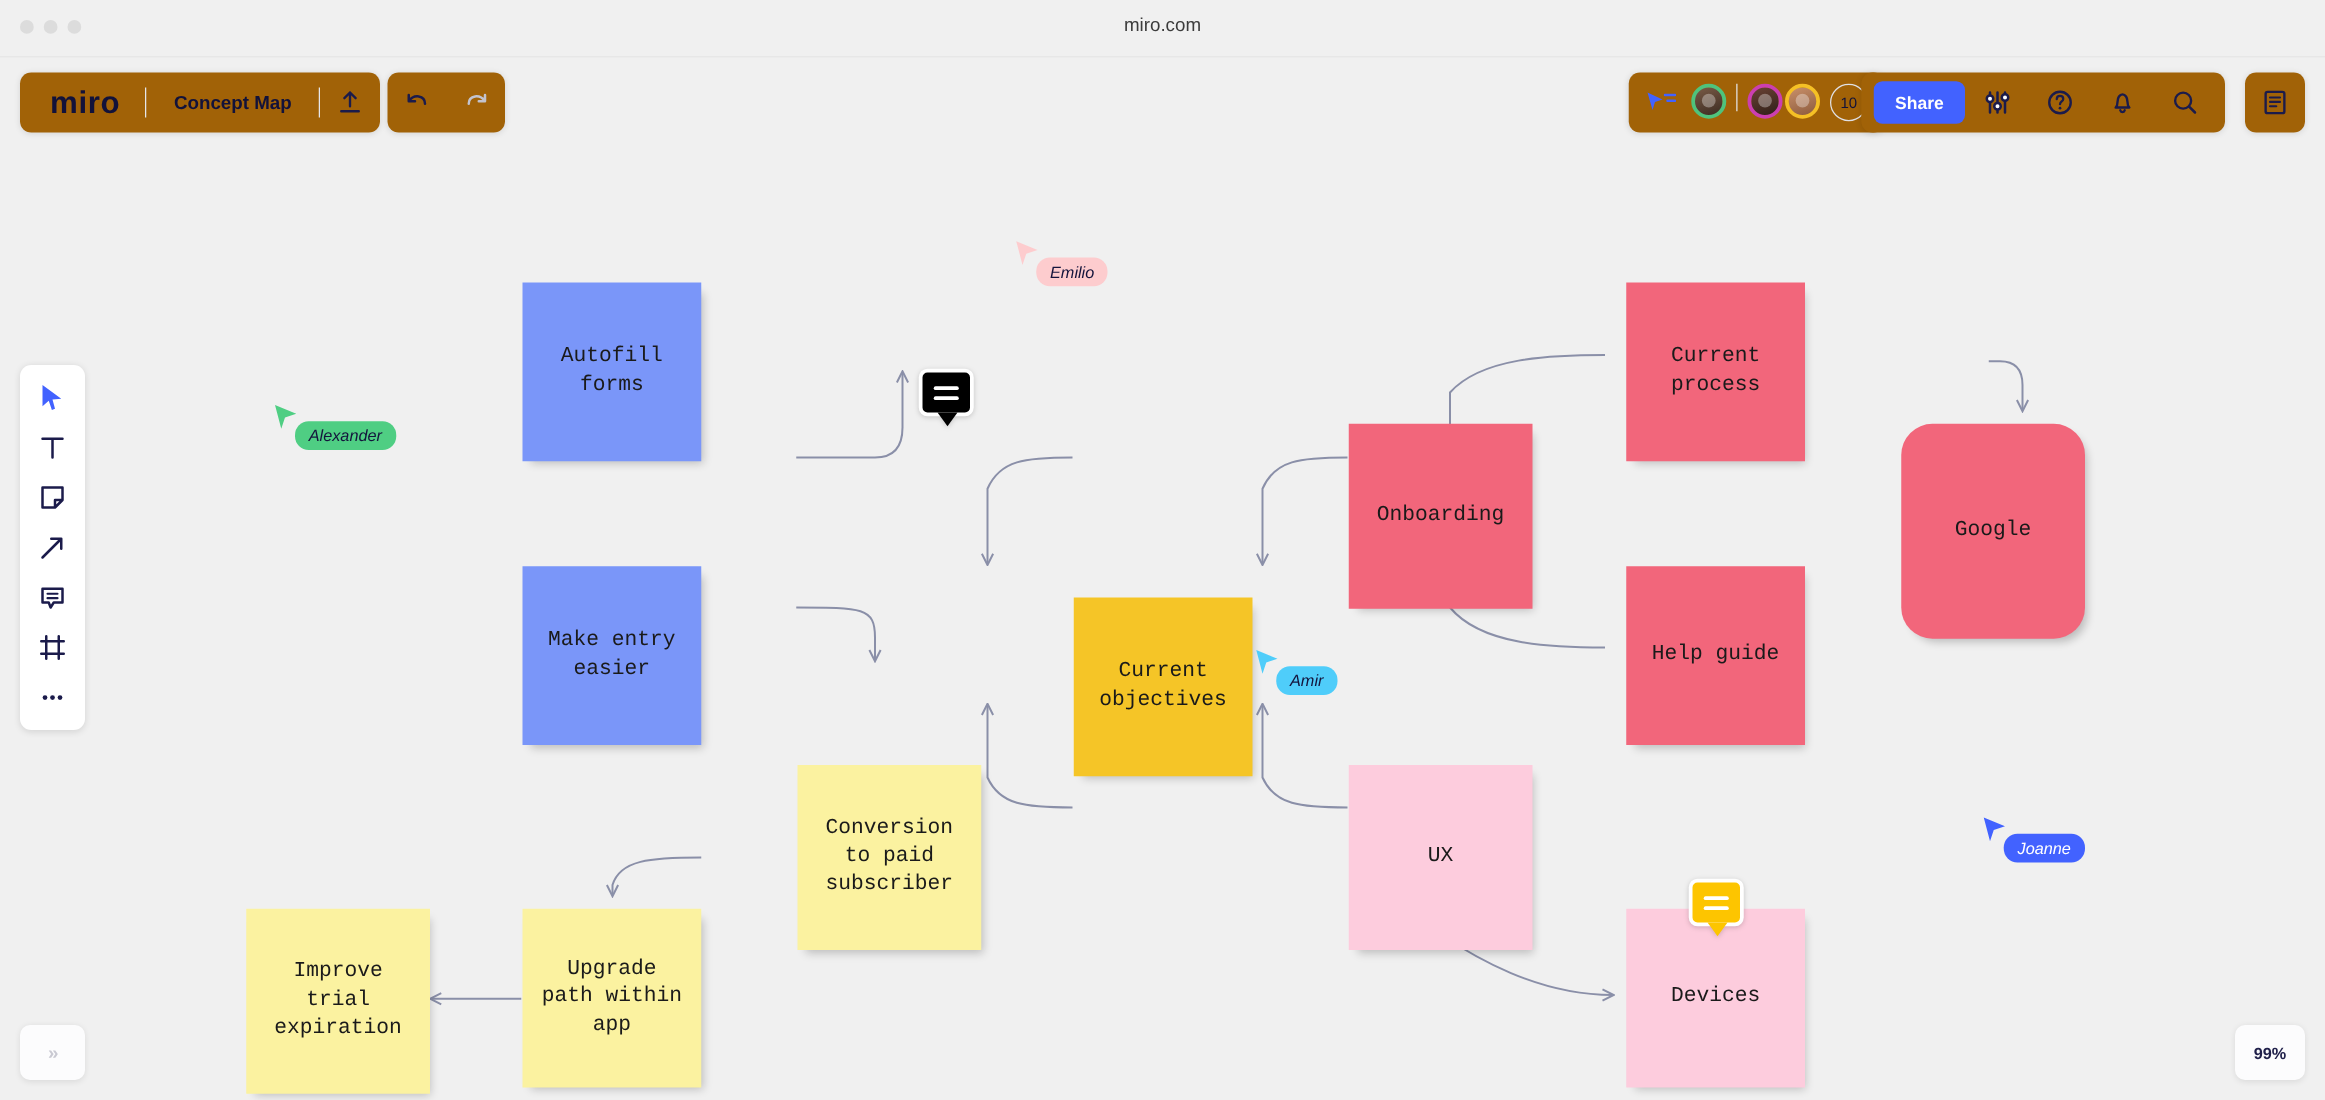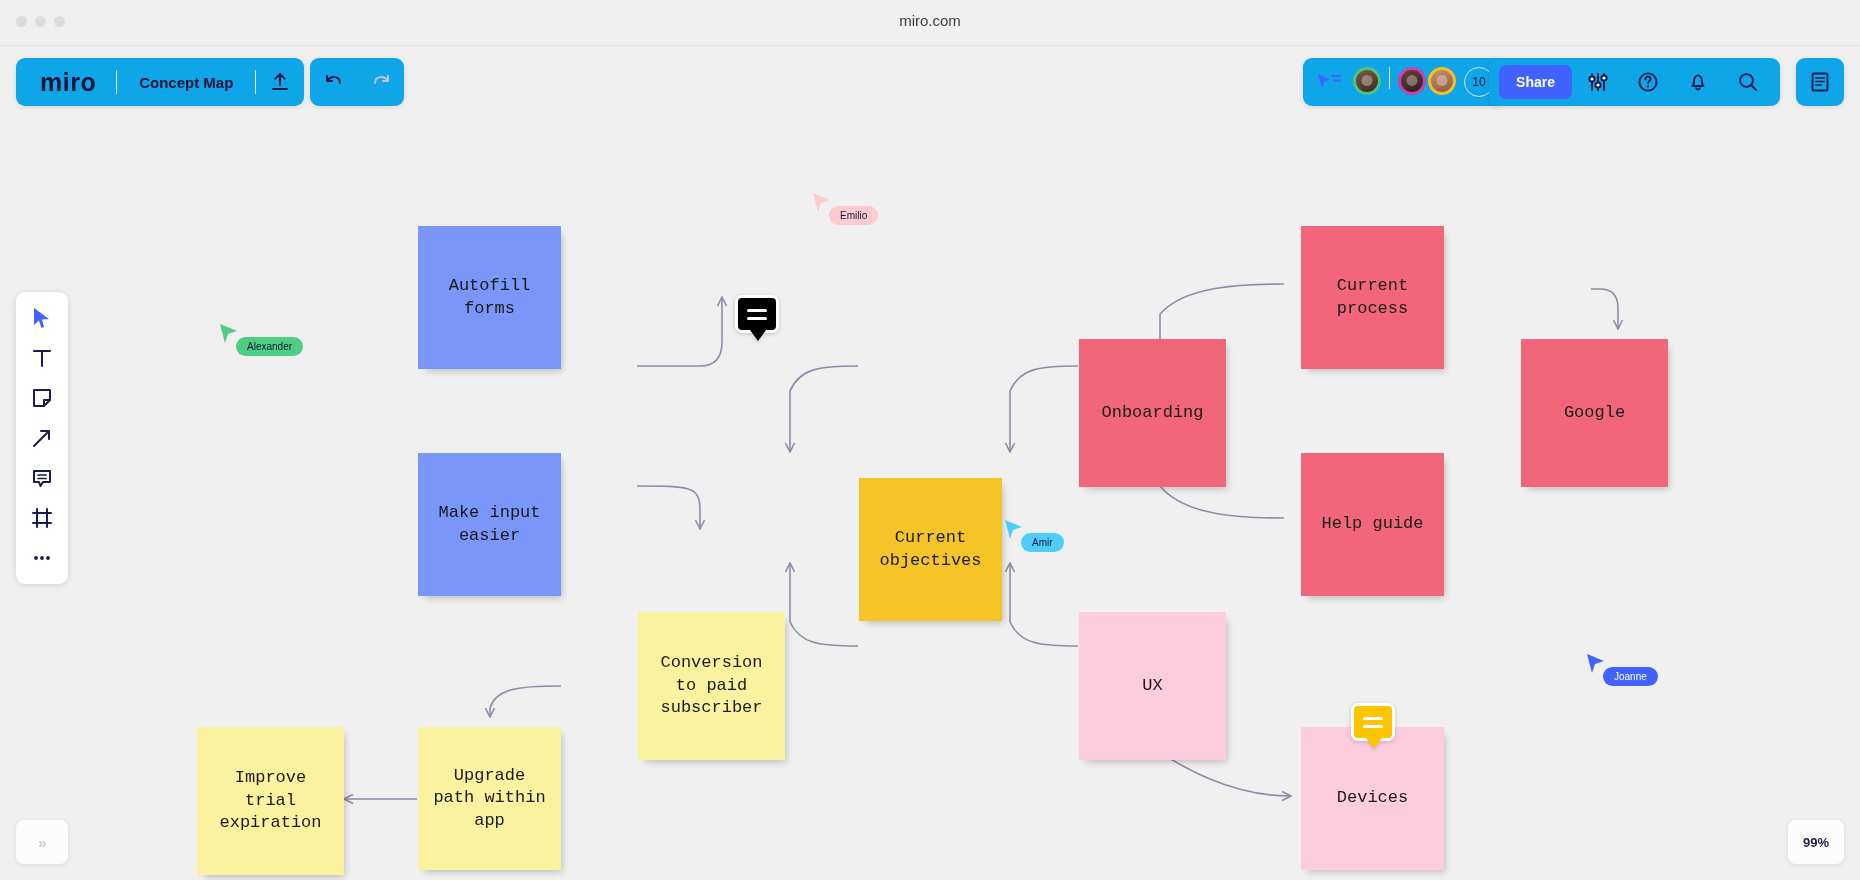--- a/index.html
+++ b/index.html
@@ -33,21 +33,21 @@
   
   .canvas {
     position: absolute; top: 46px; left: 0;
     width: 1860px; height: 834px;
     background: #f0f0f0;
   }
 
   
   .pill {
     position: absolute;
-    background: #0ea5e9;
+    background: #a16207;
     border-radius: 9px;
     box-shadow: 0 1px 5px rgba(0,0,0,.11);
     display: flex; align-items: center;
     height: 48px;
   }
   .bar-left { left: 16px; top: 12px; padding: 0 0 0 0; }
   .logo {
     font-size: 25px; letter-spacing: .5px;
     color: #12123a; font-weight: 700;
     padding: 0 20px 0 24px;
@@ -127,22 +127,23 @@
   .n-red    { background: #f2667b; }
   .n-yellow { background: #fbf2a0; }
   .n-gold   { background: #f5c527; }
   .n-pink   { background: #fdccdd; }
 
   
   .cursor { position: absolute; }
   .cursor .tag {
     position:absolute; left: 17px; top: 14px;
     border-radius: 11px; padding: 4px 11px;
-    font-size: 10px; white-space: nowrap;
+    font-size: 13px; white-space: nowrap;
     font-family: "Liberation Sans", sans-serif;
+    font-style: italic;
   }
   .c-green .tag  { background:#4fce83; color:#14143c; }
   .c-pink  .tag  { background:#fdccce; color:#14143c; }
   .c-cyan  .tag  { background:#4fcdfa; color:#14143c; }
   .c-blue  .tag  { background:#4262ff; color:#ffffff; }
 
   
   .cbubble {
     position:absolute; width: 44px; height: 38px;
     border-radius: 7px;
@@ -224,21 +225,21 @@
       <path d="M1150,700 C1180,720 1230,750 1290,750"></path>
     </g>
   </svg>
 
   <div class="note n-blue" style="left:418px; top:180px; width:143px; height:143px;">
     <span>Autofill forms</span>
   </div>
 
 
   <div class="note n-blue" style="left:418px; top:407px; width:143px; height:143px;">
-    <span>Make input easier</span>
+    <span>Make entry easier</span>
   </div>
 
   <div class="note n-gold" style="left:859px; top:432px; width:143px; height:143px;">
     <span>Current objectives</span>
   </div>
 
   <div class="note n-yellow" style="left:638px; top:566px; width:147px; height:148px;">
     <span>Conversion to paid subscriber</span>
   </div>
 
@@ -251,21 +252,21 @@
   </div>
 
   <div class="note n-yellow" style="left:197px; top:681px; width:147px; height:148px;">
     <span>Improve trial expiration</span>
   </div>
 
   <div class="note n-red" style="left:1301px; top:180px; width:143px; height:143px;">
     <span>Current process</span>
   </div>
 
-  <div class="note n-red" style="left:1521px; top:293px; width:147px; height:148px;">
+  <div class="note n-red" style="left:1521px; top:293px; width:147px; height:172px;border-radius:25px;">
     <span>Google</span>
   </div>
 
   <div class="note n-red" style="left:1301px; top:407px; width:143px; height:143px;">
     <span>Help guide</span>
   </div>
 
   <div class="note n-pink" style="left:1079px; top:566px; width:147px; height:148px;">
     <span>UX</span>
   </div>

